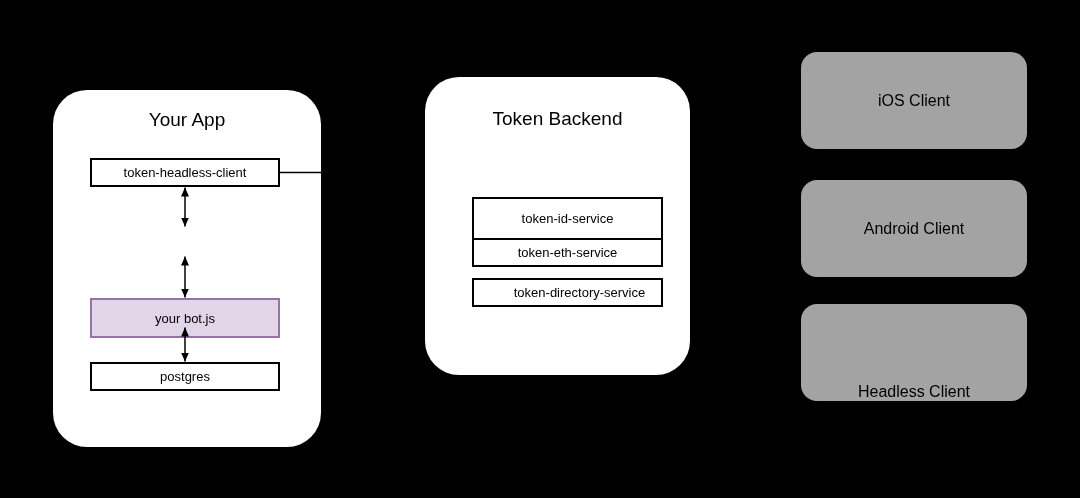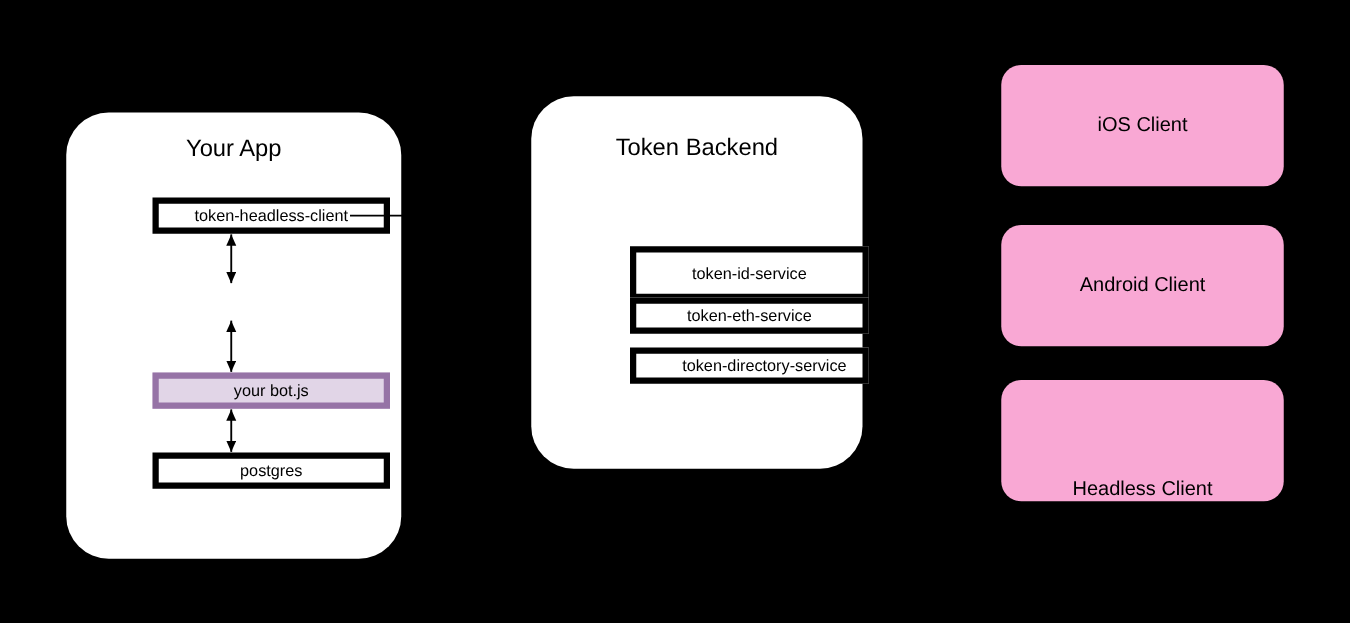--- a/index.html
+++ b/index.html
@@ -36,48 +36,47 @@
     color: #000000;
   }
   .your-app .group-title      { top: 18px; }
   .token-backend .group-title { top: 30px; }
 
   
   .node {
     position: absolute;
     box-sizing: border-box;
     background: #ffffff;
-    border: 5px solid #ec4899;
+    border: 2px solid #ec4899;
     display: flex;
     align-items: center;
     justify-content: center;
     font-size: 13px;
     color: #000000;
     white-space: nowrap;
-    margin-left: 32px;
   }
   
   .n-thc   { left: 37px; top: 68px;  width: 190px; height: 29px; }
   .n-redis { left: 37px; top: 137px; width: 190px; height: 29px; }
-  .n-bot   { left: 37px; top: 208px; width: 190px; height: 29px; }
+  .n-bot   { left: 37px; top: 208px; width: 190px; height: 40px; }
   .n-pg    { left: 37px; top: 272px; width: 190px; height: 29px; }
 
   
   .t-chat { left: 47px; top: 81px;  width: 191px; height: 29px; }
   .t-id   { left: 47px; top: 120px; width: 191px; height: 43px; }
   .t-eth  { left: 47px; top: 161px; width: 191px; height: 29px; }
   .t-dir  { left: 47px; top: 201px; width: 191px; height: 29px; }
 
   
   .client {
     position: absolute;
     left: 801px;
     width: 226px;
     height: 97px;
-    background: #f9a8d4;
+    background: #a3a3a3;
     border-radius: 16px;
     display: flex;
     align-items: center;
     justify-content: center;
     font-size: 16px;
     color: #000000;
   }
   .c-ios      { top: 52px; }
   .c-android  { top: 180px; }
   .c-headless { top: 304px; align-items: flex-end; }

